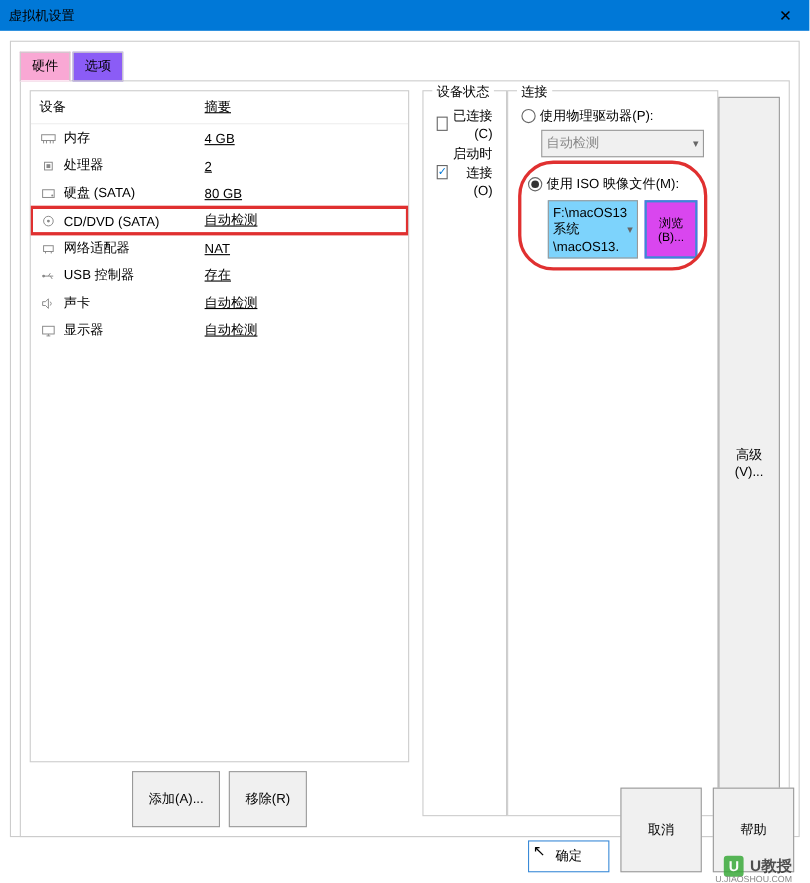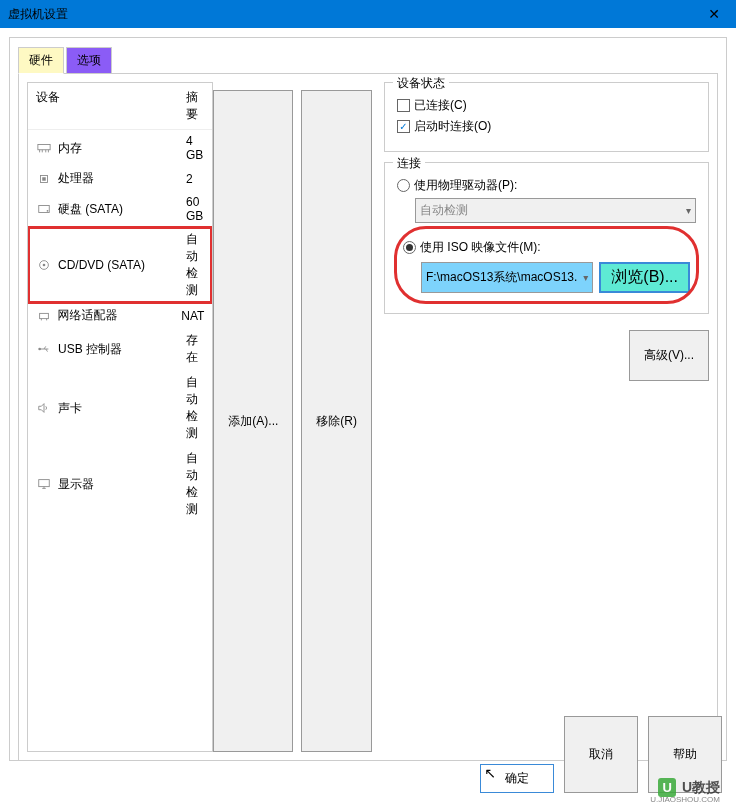--- a/index.html
+++ b/index.html
@@ -2,43 +2,43 @@
 <html><head>
 <meta charset="utf-8">
 <style>
 * { box-sizing: border-box; margin: 0; padding: 0; }
 body { font-family: "Microsoft YaHei", sans-serif; font-size: 12px; background: #fff; width: 736px; height: 803px; position: relative; }
 .titlebar { background: #0078d7; color: #000000; height: 28px; display: flex; align-items: center; padding: 0 8px; }
 .titlebar-title { flex: 1; font-size: 12px; }
 .titlebar-close { width: 28px; text-align: center; font-size: 14px; cursor: pointer; }
 .outer { border: 1px solid #ccc; margin: 9px; padding: 8px; height: 724px; position: relative; background: #fff; }
 .tabs { display: flex; position: relative; top: 1px; z-index: 2; }
-.tab { padding: 4px 10px; border: 1px solid #ccc; background: #fef9c3; margin-right: 2px; cursor: pointer; font-size: 12px; }
+.tab { padding: 4px 10px; border: 1px solid #ccc; background: #f9a8d4; margin-right: 2px; cursor: pointer; font-size: 12px; }
 .tab.active { border-bottom: 1px solid #fff; }
 .tab.inactive { background: #8b5cf6; }
 .panel-wrap { border: 1px solid #ccc; height: 688px; padding: 8px; display: flex; gap: 12px; }
-.left-col { width: 345px; display: flex; flex-direction: row; }
+.left-col { width: 345px; display: flex; flex-direction: column; }
 .device-list { border: 1px solid #ccc; flex: 1; overflow: hidden; }
 .device-header { display: flex; padding: 6px 8px; border-bottom: 1px solid #eee; font-weight: normal; }
 .col-device { width: 150px; }
-.col-summary { flex: 1; }
+.col-summary { flex: 1; text-decoration: underline; }
 .device-row { display: flex; padding: 4px 8px; align-items: center; cursor: pointer; }
 .device-row .icon { width: 16px; height: 14px; margin-right: 6px; display: inline-flex; align-items: center; justify-content: center; color: #888; }
 .device-row.selected { outline: 3px solid #e03030; outline-offset: -2px; }
 .left-buttons { display: flex; justify-content: center; gap: 8px; margin-top: 8px; }
 .btn { border: 1px solid #999; background: #f0f0f0; padding: 16px 14px; cursor: pointer; font-size: 12px; font-family: inherit; }
-.right-col { flex: 1; display: flex; flex-direction: column; }
+.right-col { flex: 1; display: flex; }
 .group { border: 1px solid #ccc; padding: 10px 12px 12px; margin-bottom: 10px; position: relative; }
 .group-title { position: absolute; top: -8px; left: 8px; background: #fff; padding: 0 4px; font-size: 12px; }
 .checkbox-row, .radio-row { display: flex; align-items: center; margin: 4px 0; gap: 4px; text-align: right; }
 .iso-box { outline: 3px solid #e03030; padding: 6px 6px 8px; margin-top: 4px; border-radius: 29px; }
 .iso-controls { display: flex; gap: 6px; margin-top: 6px; padding-left: 18px; }
 .combo { border: 1px solid #999; padding: 3px 4px; flex: 1; background: #7dd3fc; display: flex; align-items: center; justify-content: space-between; font-size: 12px; }
 .combo.disabled { background: #f0f0f0; color: #888; }
-.browse-active { border: 2px solid #3a8ad8; background: #5eead4; padding: 3px 10px; cursor: pointer; font-size: 16px; }
+.browse-active { border: 2px solid #3a8ad8; background: #d946ef; padding: 3px 10px; cursor: pointer; font-size: 11px; }
 .adv-row { display: flex; justify-content: flex-end; margin-top: 6px; }
 .bottom-bar { position: absolute; bottom: 10px; right: 14px; display: flex; gap: 10px; }
 .btn-primary { border: 1px solid #3a8ad8; background: #fff; padding: 5px 24px; cursor: pointer; font-size: 12px; font-family: inherit; margin-top: 48px; }
 .checkbox { width: 13px; height: 13px; border: 1px solid #666; display: inline-flex; align-items: center; justify-content: center; font-size: 10px; color: #0078d7; }
 .radio { width: 13px; height: 13px; border: 1px solid #666; border-radius: 50%; display: inline-flex; align-items: center; justify-content: center; }
 .radio.checked::after { content: ""; width: 7px; height: 7px; background: #333; border-radius: 50%; }
 .watermark { position: absolute; bottom: 6px; right: 16px; display: flex; align-items: center; gap: 6px; opacity: 0.85; pointer-events: none; }
 .watermark-badge { background: #3aaa3a; color: #fff; font-weight: bold; padding: 2px 4px; border-radius: 3px; font-size: 13px; }
 .watermark-text { font-size: 14px; font-weight: bold; color: #333; }
 .watermark-sub { font-size: 8px; color: #888; position: absolute; right: 16px; bottom: -1px; }
@@ -91,21 +91,21 @@
               <span class="col-summary">2</span>
             </div>
             <div class="device-row">
               <span class="icon">
                 <svg viewBox="0 0 16 12">
                   <rect x="2" y="2" width="12" height="8" fill="none" stroke="#888"></rect>
                   <circle cx="12" cy="8" r="1" fill="#888"></circle>
                 </svg>
               </span>
               <span class="col-device" style="width:128px">硬盘 (SATA)</span>
-              <span class="col-summary">60 GB</span>
+              <span class="col-summary">80 GB</span>
             </div>
             <div class="device-row selected">
               <span class="icon">
                 <svg viewBox="0 0 16 12">
                   <circle cx="8" cy="6" r="5" fill="none" stroke="#888"></circle>
                   <circle cx="8" cy="6" r="1.5" fill="#888"></circle>
                 </svg>
               </span>
               <span class="col-device" style="width:128px">CD/DVD (SATA)</span>
               <span class="col-summary">自动检测</span>

